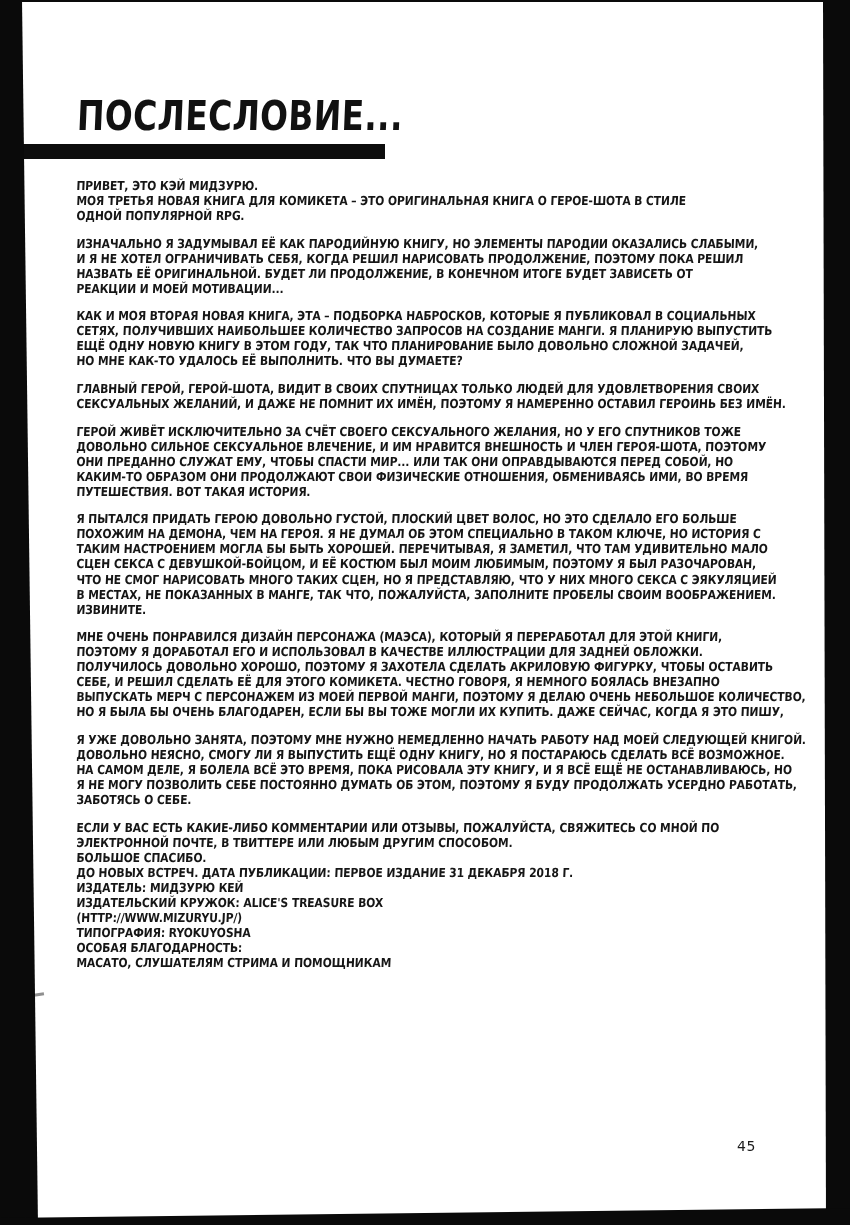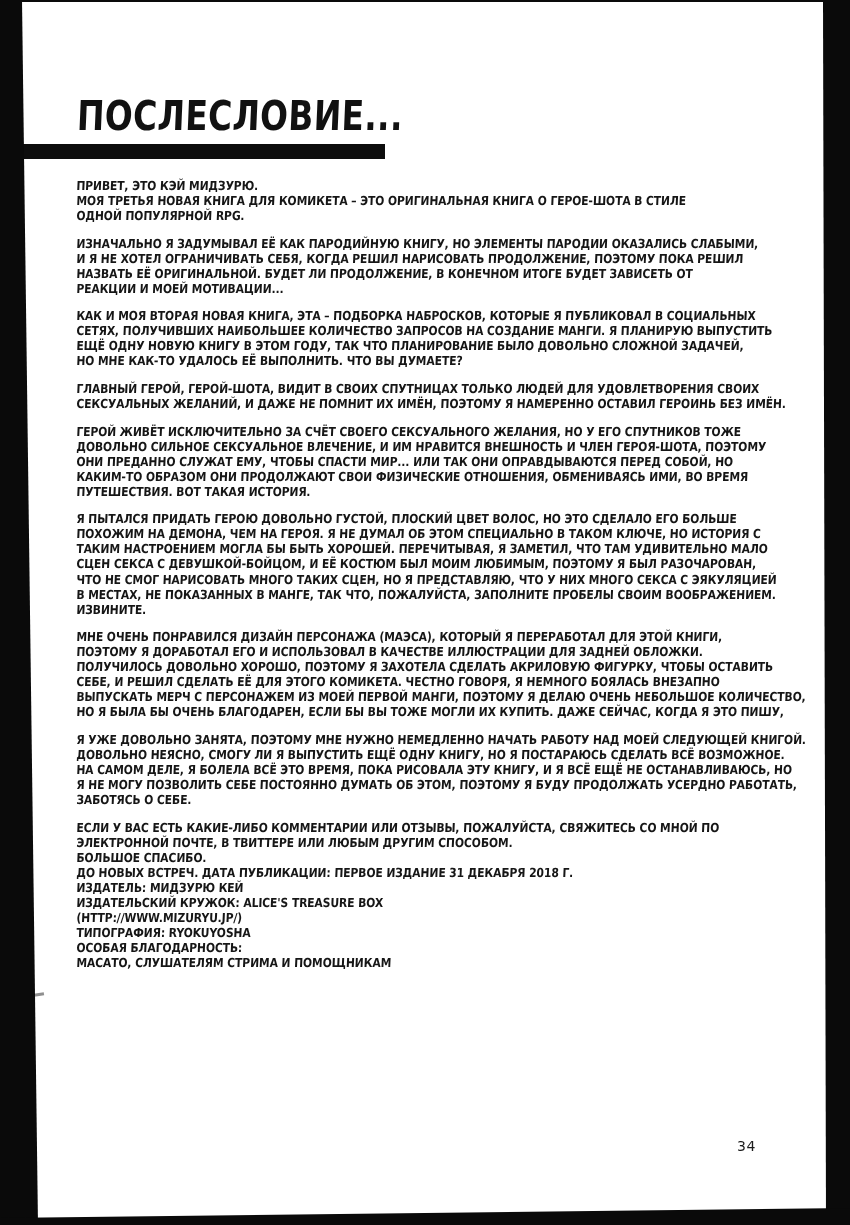--- a/index.html
+++ b/index.html
@@ -157,20 +157,20 @@
         <div class="line">ИЗДАТЕЛЬСКИЙ КРУЖОК: ALICE'S TREASURE BOX</div>
         <div class="line">(HTTP://WWW.MIZURYU.JP/)</div>
         <div class="line">ТИПОГРАФИЯ: RYOKUYOSHA</div>
         <div class="line">ОСОБАЯ БЛАГОДАРНОСТЬ:</div>
         <div class="line">МАСАТО, СЛУШАТЕЛЯМ СТРИМА И ПОМОЩНИКАМ</div>
       </div>
     </div>
 
   <div class="scan-artifact"></div>
 
-  <div class="page-number">34</div>
+  <div class="page-number">45</div>
 
   <div class="frame-top"></div>
   <div class="frame-left"></div>
   <div class="frame-right"></div>
   <div class="frame-bottom"></div>
 
 </div>
 
 </body></html>

